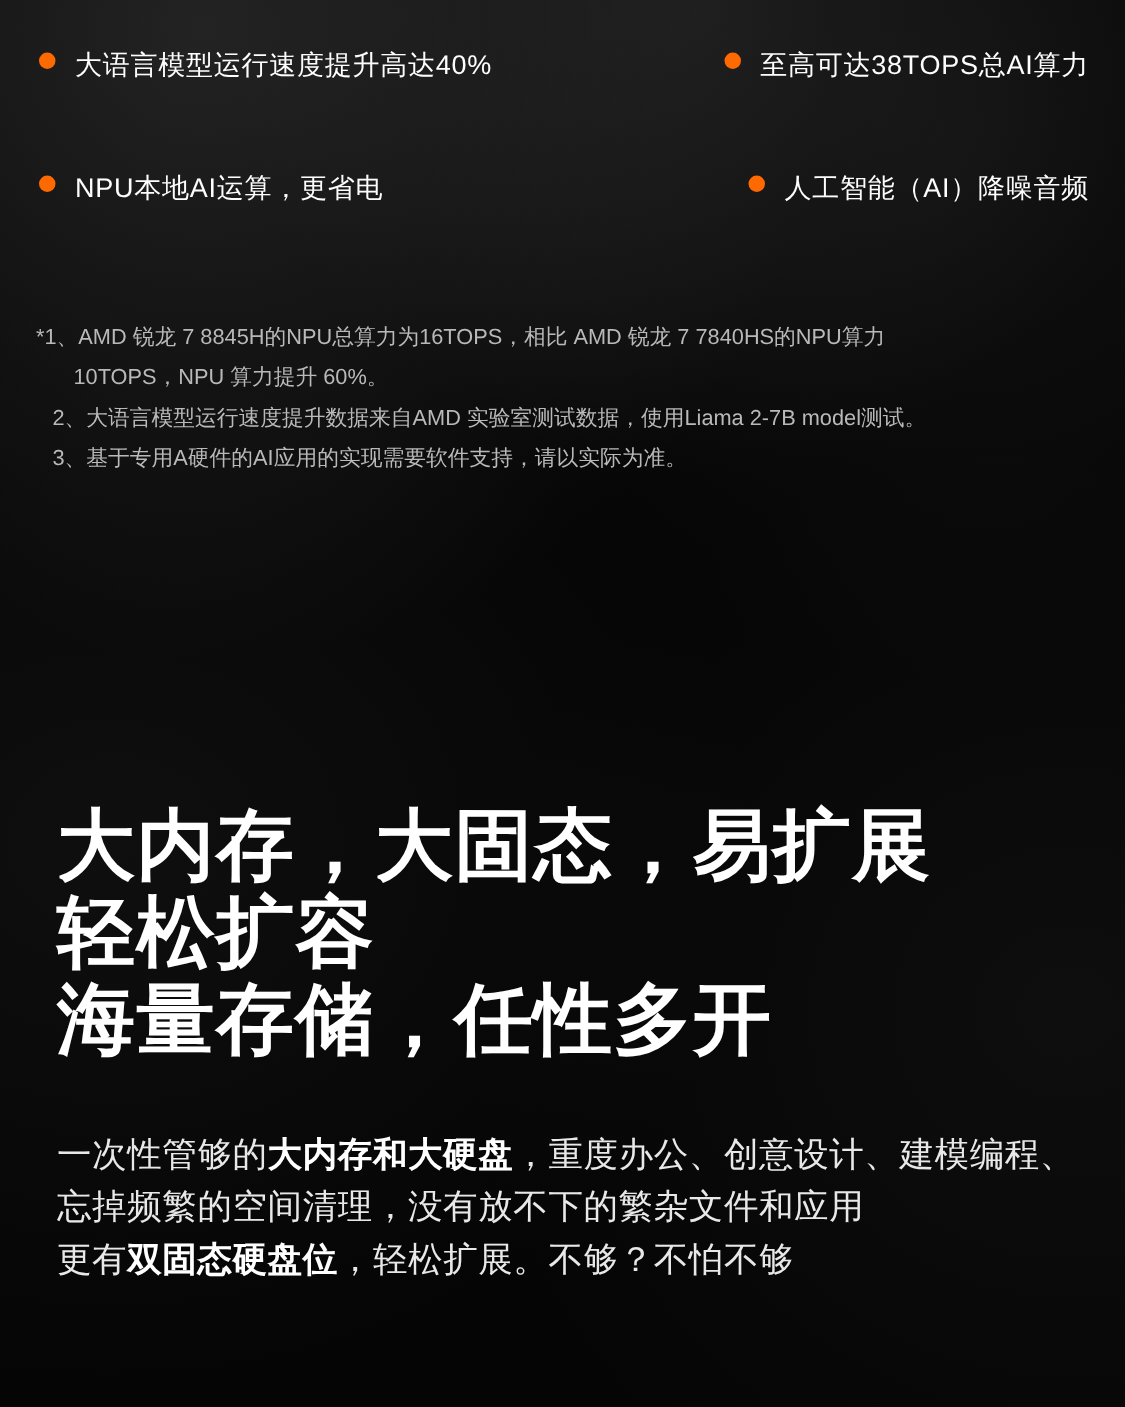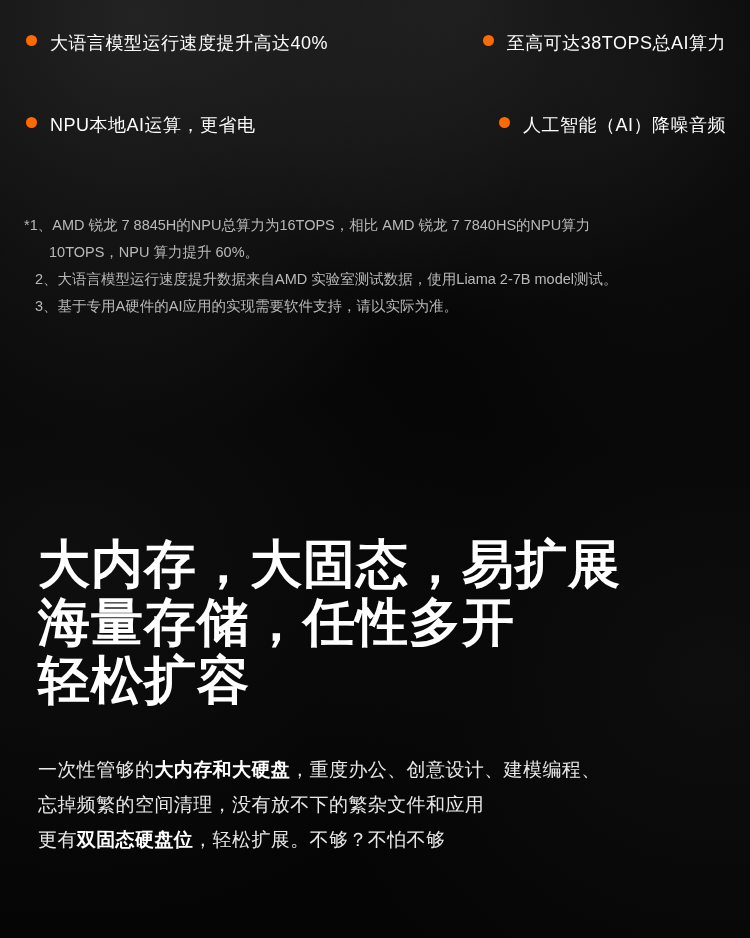--- a/index.html
+++ b/index.html
@@ -106,21 +106,21 @@
   }
 
   
   .bodycopy {
     position: absolute;
     top: 752px;
     left: 38px;
     width: 690px;
   }
   .body-line {
-    font-size: 19px;
+    font-size: 23px;
     line-height: 35px;
     color: #e8e8e8;
     letter-spacing: 0.4px;
     white-space: nowrap;
   }
   .body-line .strong {
     font-weight: 700;
     color: #ffffff;
   }
 </style>
@@ -160,22 +160,22 @@
     <div class="footnote indent-2">
       <span>2、大语言模型运行速度提升数据来自AMD 实验室测试数据，使用Liama 2-7B model测试。</span>
     </div>
     <div class="footnote indent-2">
       <span>3、基于专用A硬件的AI应用的实现需要软件支持，请以实际为准。</span>
     </div>
   </div>
 
   <div class="headline">
     <div class="headline-line">大内存，大固态，易扩展</div>
+    <div class="headline-line">轻松扩容</div>
     <div class="headline-line">海量存储，任性多开</div>
-    <div class="headline-line">轻松扩容</div>
   </div>
 
   <div class="bodycopy">
     <div class="body-line">
       <span>一次性管够的</span><span class="strong">大内存和大硬盘</span><span>，重度办公、创意设计、建模编程、</span>
     </div>
     <div class="body-line">
       <span>忘掉频繁的空间清理，没有放不下的繁杂文件和应用</span>
     </div>
     <div class="body-line">

